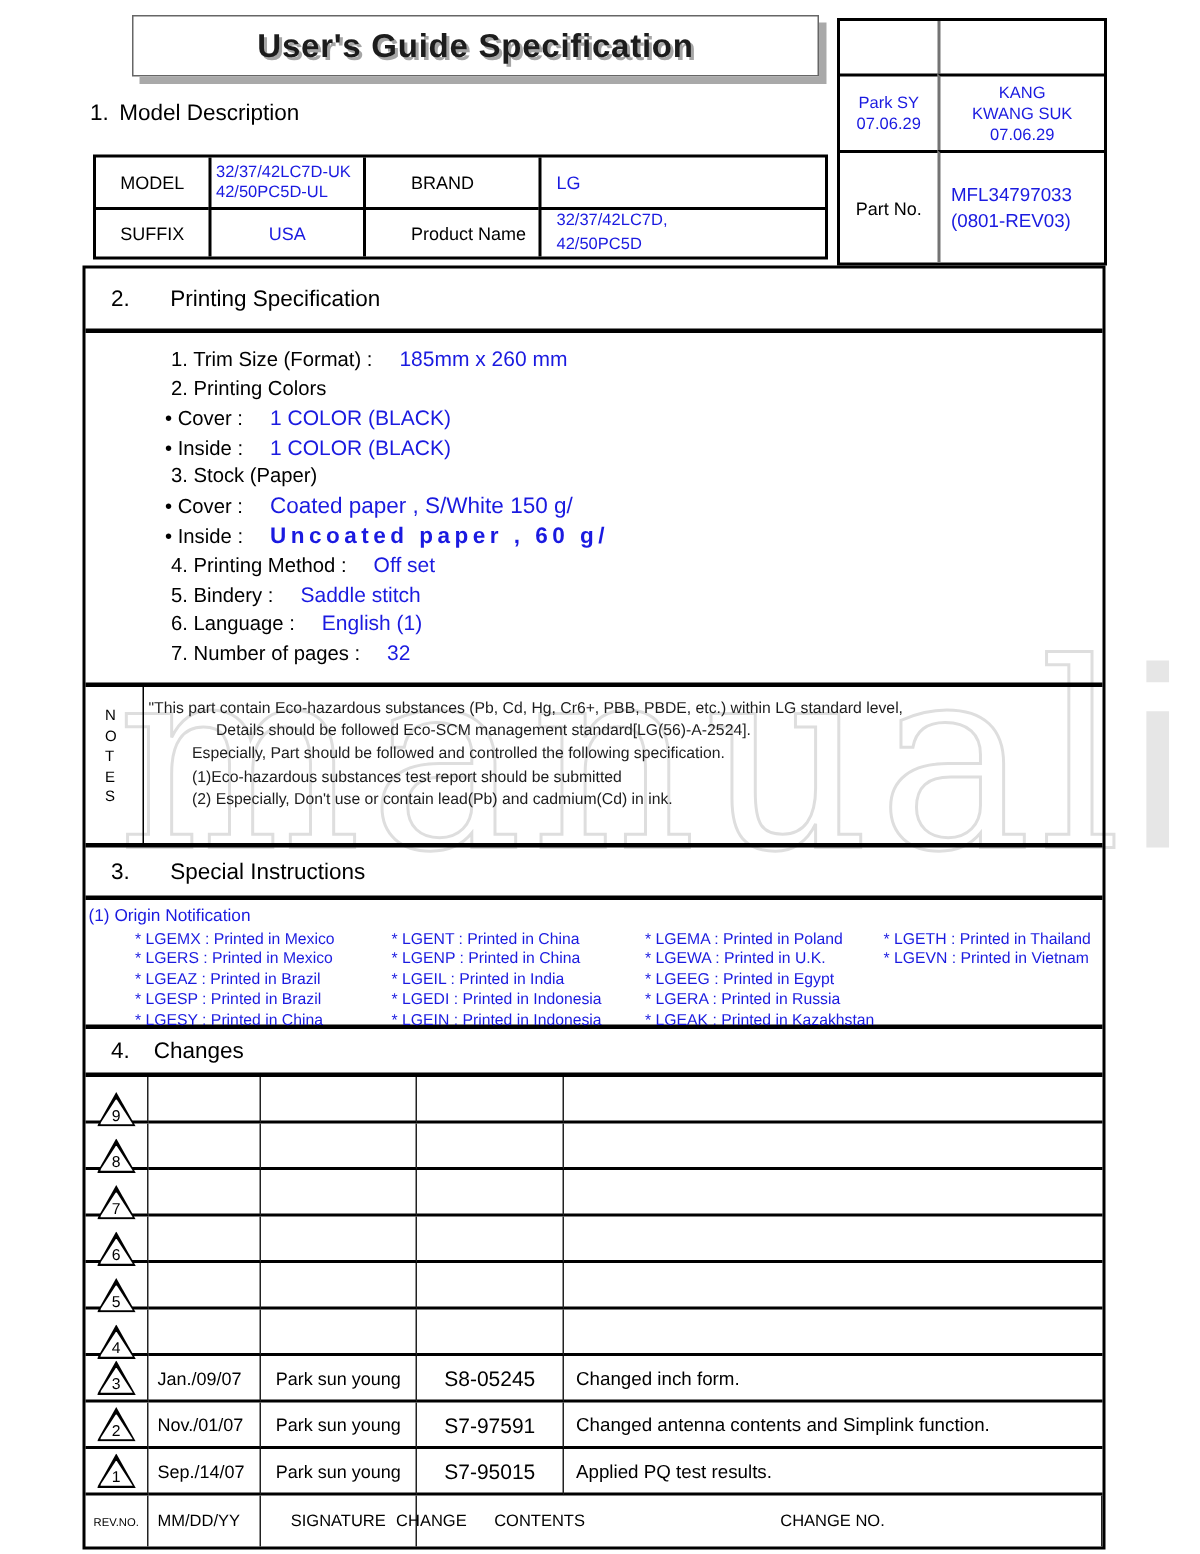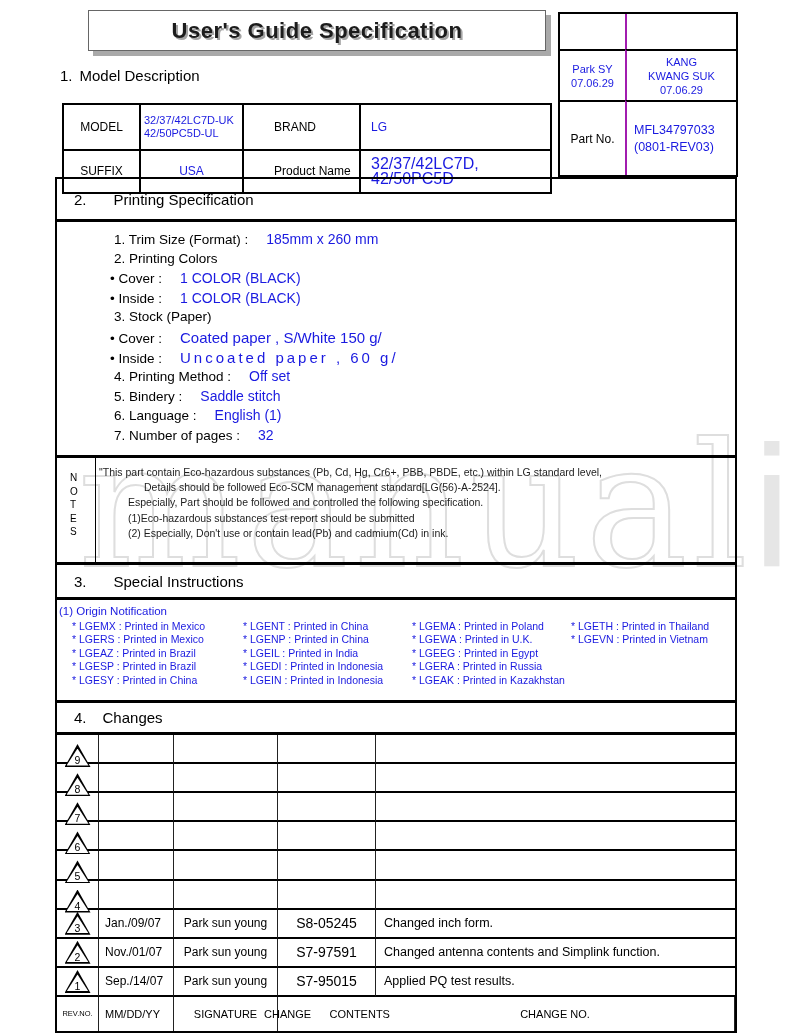--- a/index.html
+++ b/index.html
@@ -24,74 +24,74 @@
     text-shadow:2px 2px 0 #a5a5a5; letter-spacing:0.5px; }
 
   
   #s1-heading { left:60px; top:67px; font-size:15px; }
   #s1-heading .num { margin-right:7px; }
 
   
   #approval { left:558px; top:12px; width:180px; height:165px;
     display:grid; grid-template-columns:65px 1fr; grid-template-rows:35px 51px 1fr;
     border:2px solid #000; }
-  #approval > div { border-left:2px solid #a21caf; border-top:2px solid #000;
+  #approval > div { border-left:2px solid #737373; border-top:2px solid #000;
     display:flex; flex-direction:column; align-items:center; justify-content:center; text-align:center; }
   #approval > div:nth-child(odd) { border-left:none; }
   #approval > div:nth-child(-n+2) { border-top:none; }
   .blue { color:#1a1ae0; }
   #approval .name { font-size:11px; line-height:14px; }
   #approval .partlabel { font-size:12px; color:#000; }
   #approval .partval { font-size:12.5px; line-height:17px; align-items:flex-start; text-align:center; padding-left:7px; }
 
   
-  #model-table { left:62px; top:103px; width:490px; height:91px;
+  #model-table { left:62px; top:103px; width:490px; height:70px;
     display:grid; grid-template-columns:75px 103px 117px 1fr; grid-template-rows:1fr 1fr;
     border:2px solid #000; }
   #model-table > div { border-left:2px solid #000; border-top:2px solid #000;
     display:flex; flex-direction:column; justify-content:center; font-size:12px; }
   #model-table > div:nth-child(4n+1) { border-left:none; }
   #model-table > div:nth-child(-n+4) { border-top:none; }
   .cell-center { align-items:center; text-align:center; }
   .cell-left14 { padding-left:30px; }
   .cell-left10 { padding-left:10px; }
   #model-table .small2 { font-size:11px; line-height:13px; padding-left:3px; }
-  #model-table .prod2 { font-size:16px; line-height:15px; }
+  #model-table .prod2 { font-size:11px; line-height:15px;justify-content:space-between; }
 
   
   #frame { left:55px; top:177px; width:682px; height:856px;
     border:2px solid #000; display:flex; flex-direction:column; background:transparent; }
   .sec-head { border-bottom:3px solid #000; display:flex; align-items:center;
     font-size:15px; padding-left:17px; flex:none; }
   .sec-head .num { margin-right:27px; }
   #s4-head .num { margin-right:16px; }
 
   
   #s2-body { height:236px; border-bottom:3px solid #000; padding-top:9px; flex:none; }
   .spec-line { display:flex; align-items:baseline; height:19.6px; padding-left:57px; font-size:13.5px; }
   .spec-line.bullet { padding-left:53px; }
   .spec-line .val { margin-left:18px; font-size:14px; }
   .spec-line .val.paper { font-size:15px;text-align:right; }
-  .spec-line .val.spread { font-size:15px; letter-spacing:3px; }
+  .spec-line .val.spread { font-size:15px; letter-spacing:3px;font-weight:bold; }
 
   
   #notes { height:107px; border-bottom:3px solid #000; display:flex; flex:none; }
   #notes .nletters { width:39px; border-right:1.5px solid #000; padding-top:13px; padding-left:13px;
     font-size:10px; line-height:13.5px; flex:none; }
   #notes .ntext { padding-top:7px; font-size:10.5px; line-height:15.2px; color:#1d1d1d; }
   .nl0{padding-left:3px;} .nl1{padding-left:48px;} .nl2{padding-left:32px;}
   .nl3{padding-left:32px;} .nl4{padding-left:52px;} .nl5{padding-left:32px;}
 
   
   #s3-head { height:35px; }
   #s2-head { height:43px; }
   #s4-head { height:32px; }
-  #origin { height:103px; border-bottom:3px solid #000; flex:none; }
+  #origin { height:86px; border-bottom:3px solid #000; flex:none; }
   #origin .otitle { font-size:11.5px; padding:5px 0 3px 2px; }
-  #origin .cols { display:flex; padding-left:15px; }
+  #origin .cols { display:flex; padding-left:33px; }
   #origin .ocol { font-size:10.5px; line-height:13.4px; }
   #origin .c1 { width:171px; } #origin .c2 { width:169px; } #origin .c3 { width:159px; }
 
   
   #changes { flex:1; display:grid;
     grid-template-columns:42px 75px 104px 98px 1fr;
     grid-template-rows:repeat(9, 1fr) 34px; }
   #changes > div { border-right:1.5px solid #222; border-bottom:2px solid #000;
     display:flex; align-items:center; overflow:visible; }
   #changes > div.lastcol { border-right:none; }

